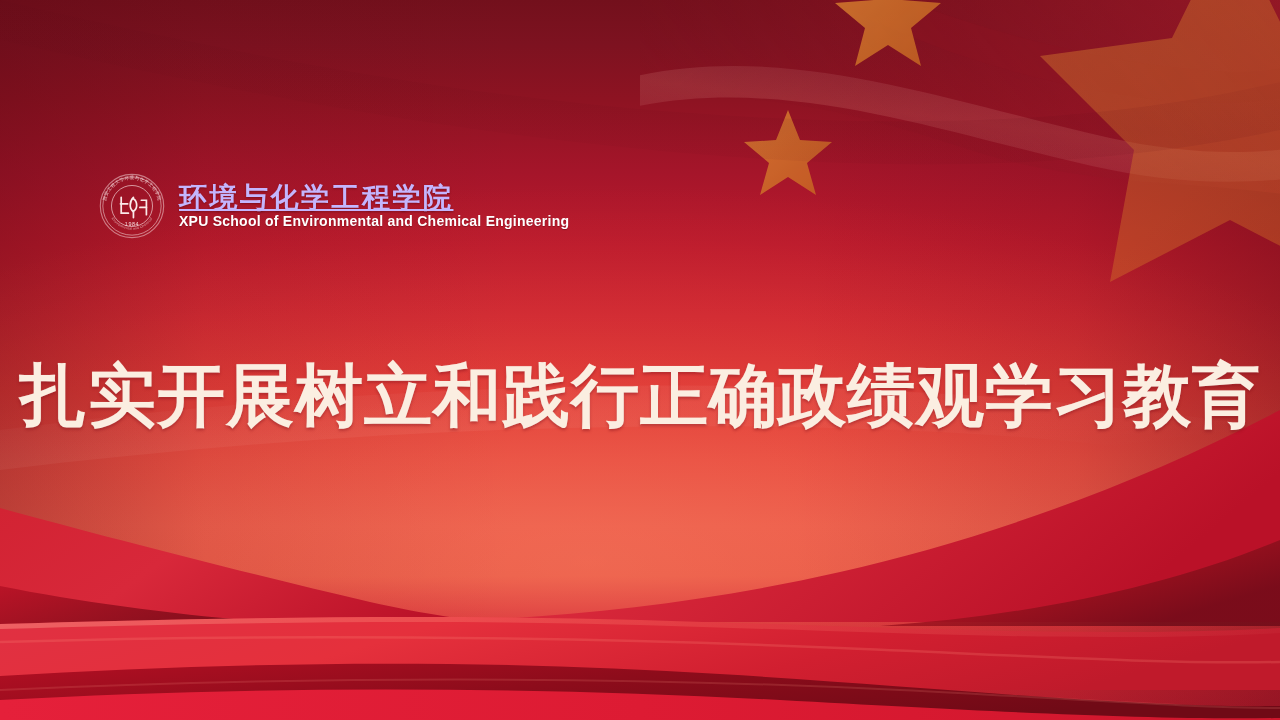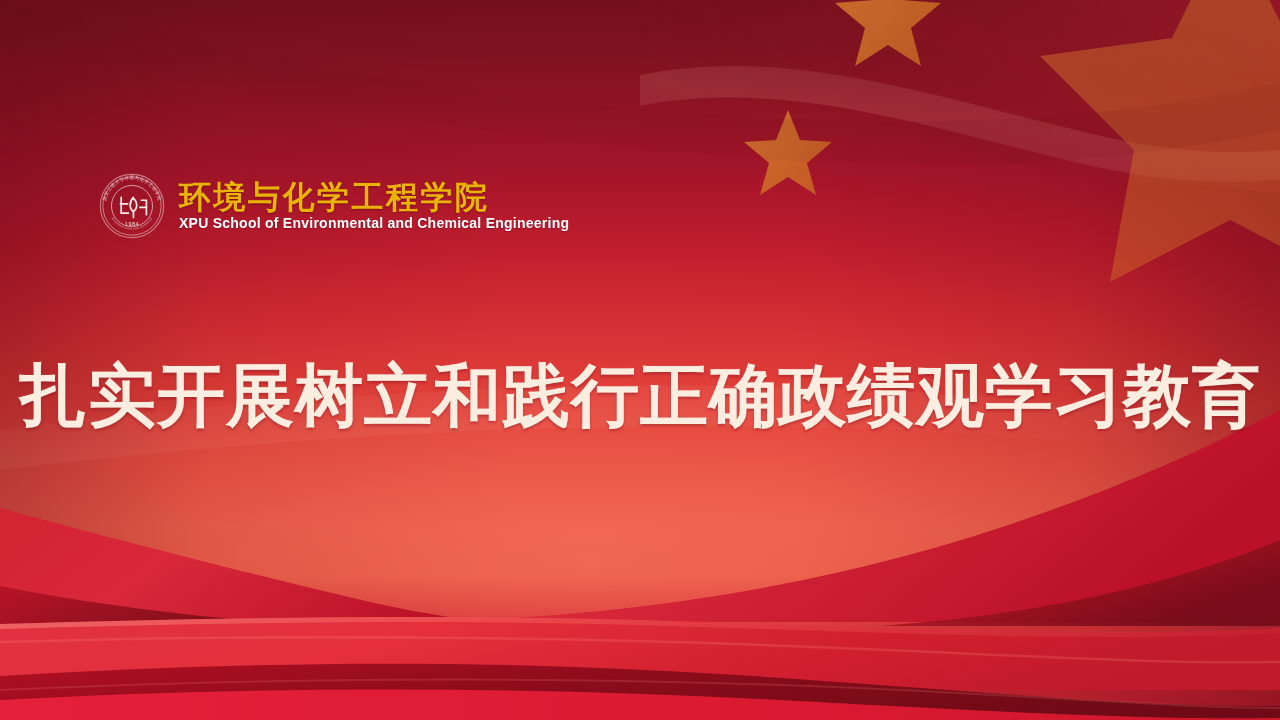--- a/index.html
+++ b/index.html
@@ -91,27 +91,28 @@
     top: 170px;
     display: flex;
     align-items: center;
     gap: 11px;
     z-index: 6;
   }
   .logo-mark { width: 72px; height: 72px; flex: 0 0 72px; }
   .logo-mark svg { display:block; width:100%; height:100%; }
   .logo-text { display: flex; flex-direction: column; gap: 2px; }
   .logo-cn {
-    font-size: 32px;
+    font-size: 28px;
     font-weight: bold;
-    color: #eab308;
+    color: #c4b5fd;
     letter-spacing: 2.5px;
     line-height: 1.05;
     white-space: nowrap;
     text-shadow: 0 1px 2px rgba(80,4,14,0.45);
+    text-decoration: underline;
   }
   .logo-en {
     font-size: 14px;
     font-weight: bold;
     color: #ffffff;
     letter-spacing: 0.25px;
     line-height: 1.1;
     white-space: nowrap;
     text-shadow: 0 1px 1px rgba(80,4,14,0.4);
   }

